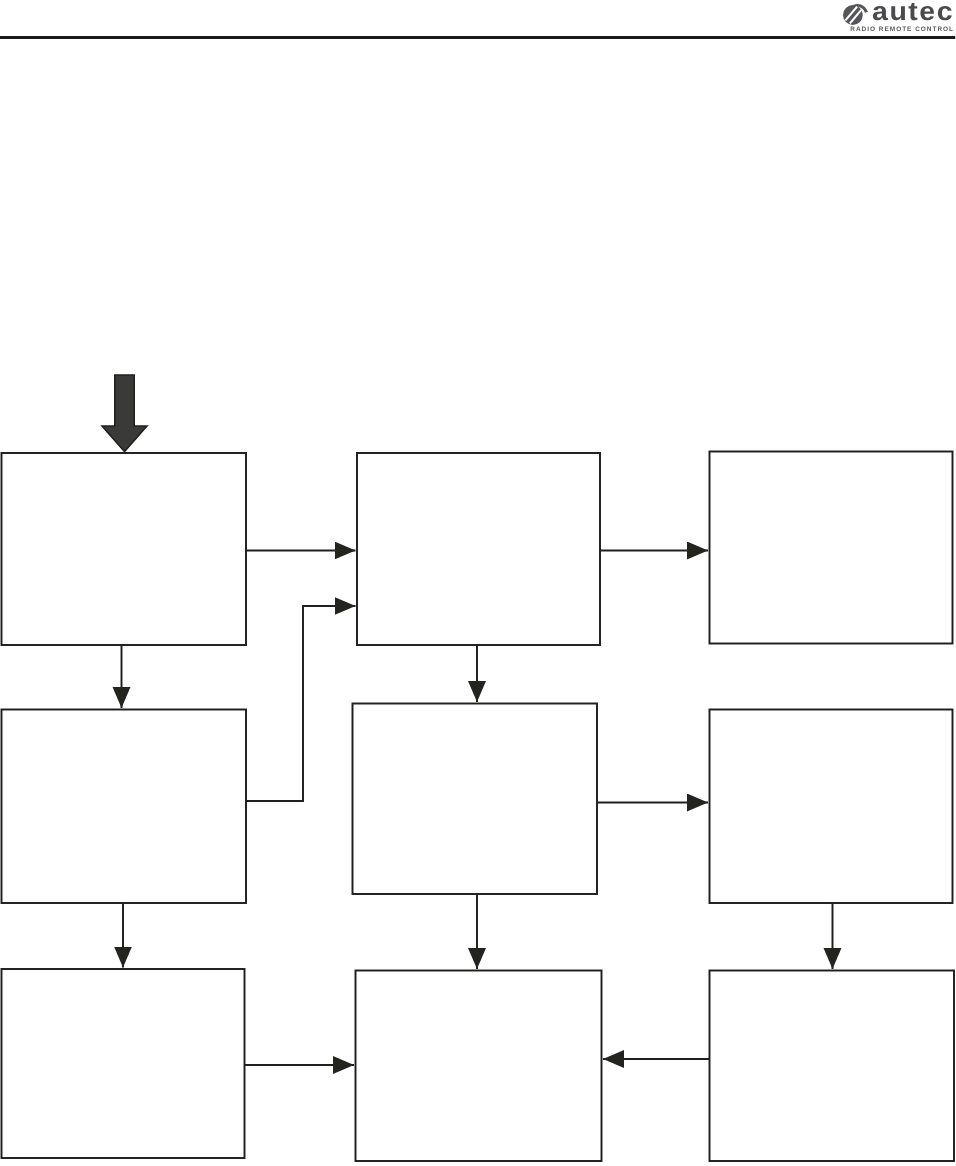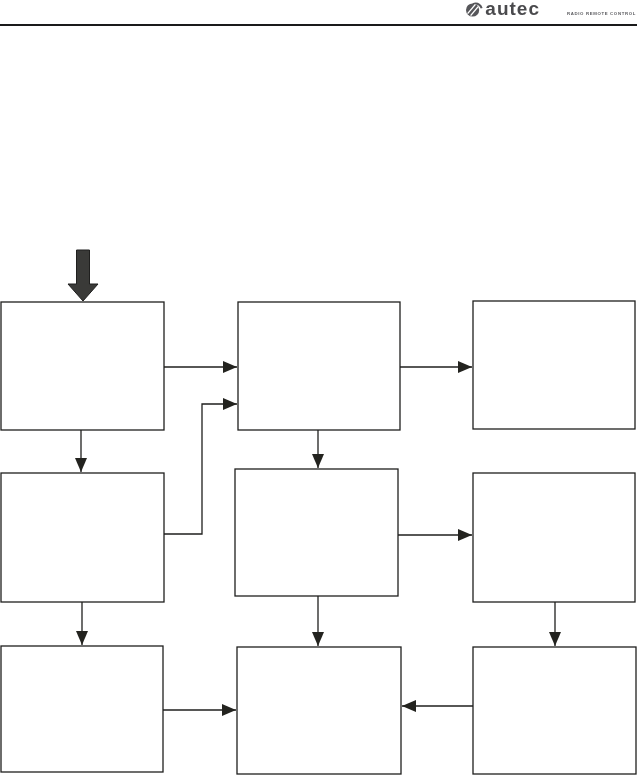--- a/index.html
+++ b/index.html
@@ -15,21 +15,21 @@
     position: relative;
     width: 637px;
     height: 777px;
     background: #ffffff;
   }
   .logo {
     position: absolute;
     top: 1px;
     right: 1px;
     display: flex;
-    flex-direction: row;
+    flex-direction: column;
     align-items: flex-end;
   }
   .logo-row {
     display: flex;
     align-items: center;
     gap: 2px;
   }
   .logo-brand {
     font-size: 19px;
     font-weight: bold;

